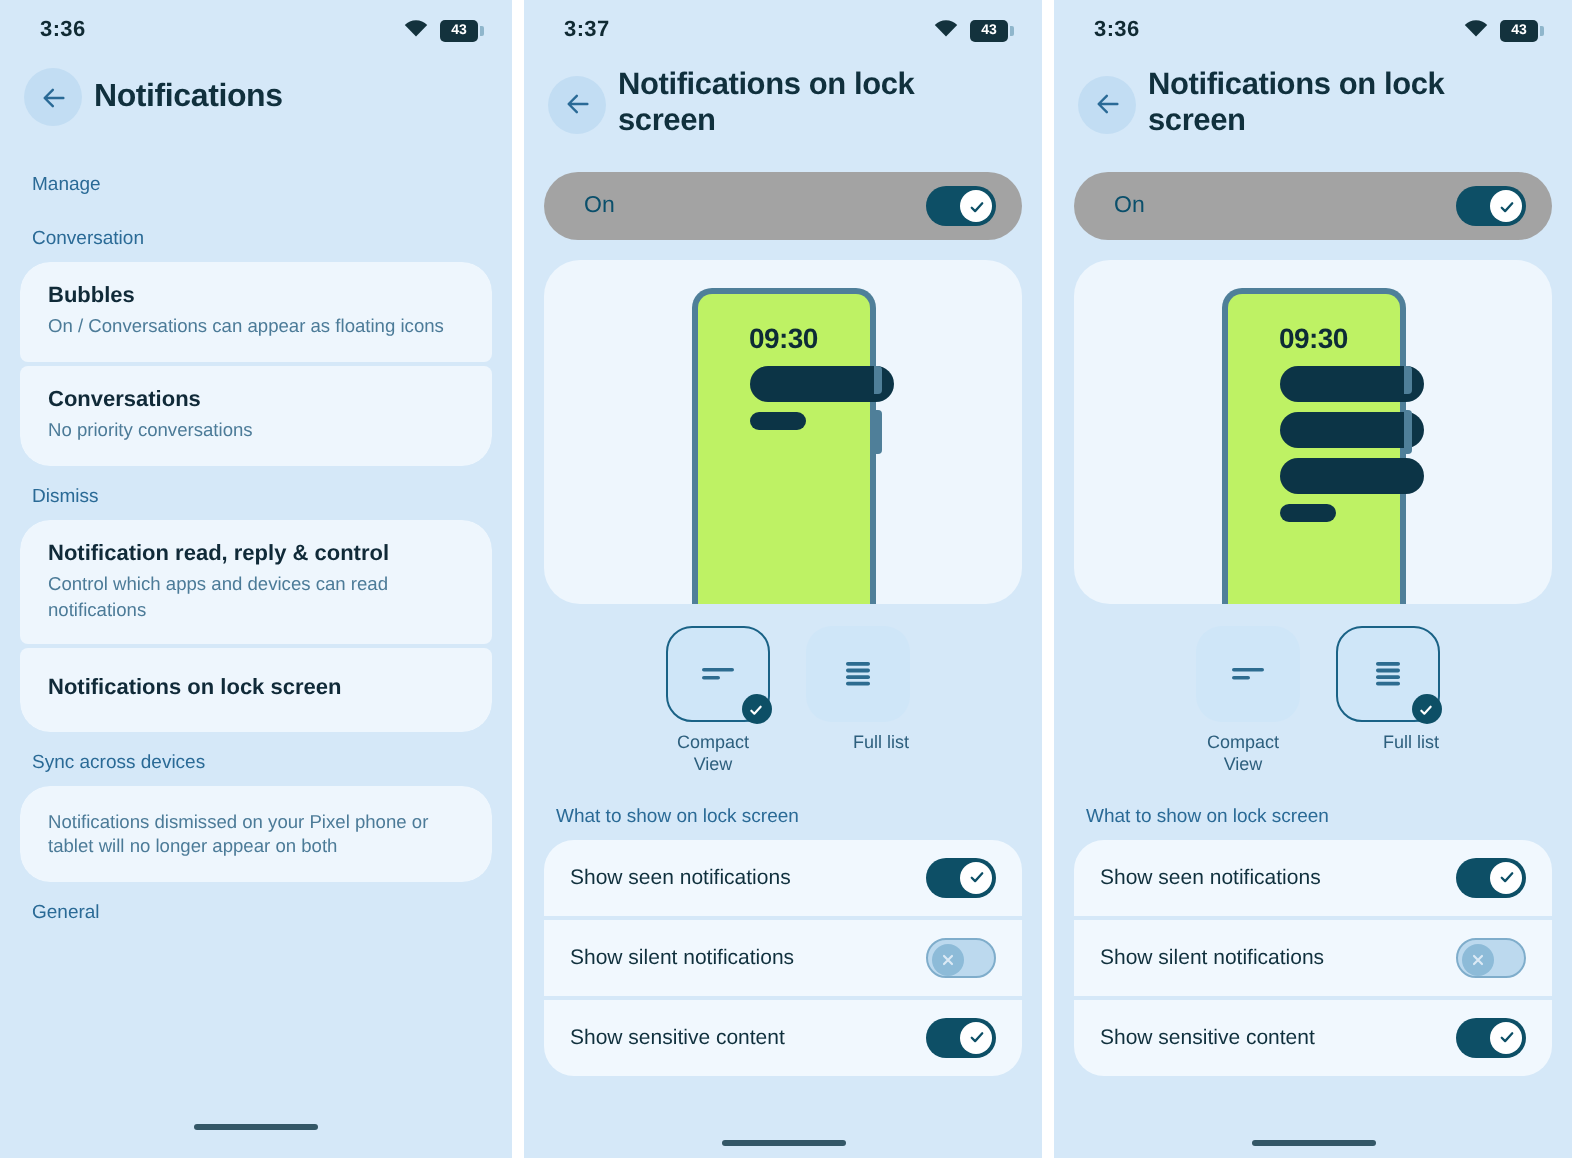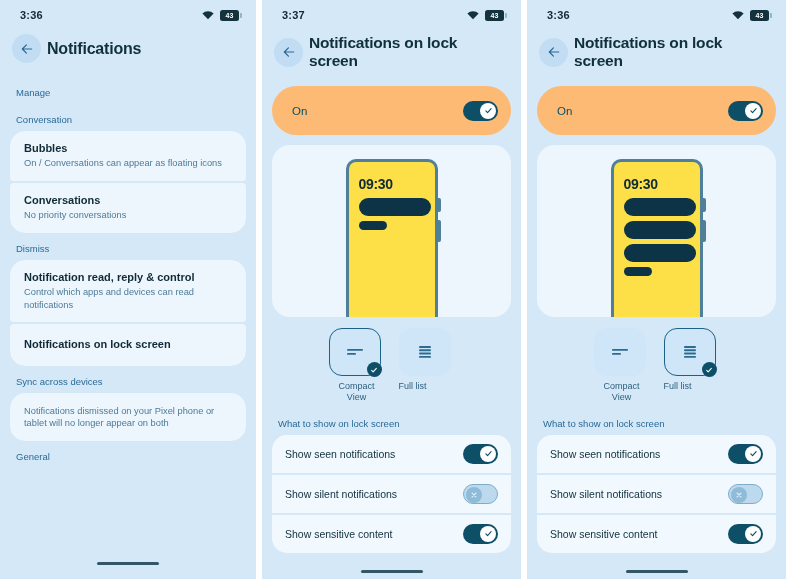--- a/index.html
+++ b/index.html
@@ -101,23 +101,23 @@
     line-height: 1.35;
   }
   .item-sub {
     font-size: 9.3px; color: #4c7b98;
     line-height: 1.35; margin-top: 1.5px;
   }
 
   
   .on-banner {
     margin: 2px 10px 0 10px;
-    background: #fdba74;
+    background: #a3a3a3;
     border-radius: 26px;
-    height: 49px;
+    height: 34px;
     display: flex; align-items: center;
     justify-content: space-between;
     padding: 0 13px 0 20px;
     cursor: pointer;
   }
   .on-banner .label {
     font-size: 11.5px; color: #0a4f6b; font-weight: normal;
   }
 
   
@@ -141,25 +141,26 @@
     background: #eef6fd;
     border-radius: 18px;
     height: 172px;
     position: relative;
     display: flex; align-items: flex-start; justify-content: center;
   }
   .device {
     position: relative;
     margin-top: 14px;
     width: 92px; height: 158px;
-    background: #fde047;
+    background: #bef264;
     border-radius: 10px 10px 0 0;
     border: 3px solid #4f7f99;
     border-bottom: none;
     overflow: visible;
+    padding-left: 16px;
   }
   .device .btn-side {
     position: absolute; right: -6px;
     width: 3.5px; background: #4f7f99; border-radius: 0 2px 2px 0;
   }
   .device .btn-side.b1 { top: 36px; height: 14px; }
   .device .btn-side.b2 { top: 58px; height: 22px; }
   .dev-time {
     font-size: 14px; font-weight: bold; color: #0d2b36;
     padding: 14px 0 0 10px; letter-spacing: -.3px;
@@ -170,21 +171,21 @@
   }
   .bar-short {
     width: 28px; height: 9px; background: #0c3446; border-radius: 5px;
   }
 
   
   .chooser {
     display: flex; justify-content: center; gap: 14px;
     margin-top: 11px;
   }
-  .choice { width: 56px; display: flex; flex-direction: column; align-items: flex-start; cursor: pointer; }
+  .choice { width: 56px; display: flex; flex-direction: column; align-items: flex-end; cursor: pointer; }
   .choice .tile {
     width: 52px; height: 48px; border-radius: 13px;
     background: #cfe6f8;
     display: flex; align-items: center; justify-content: center;
     position: relative;
   }
   .choice.selected .tile {
     background: #cfe6f8;
     border: 1.6px solid #1a6286;
   }

